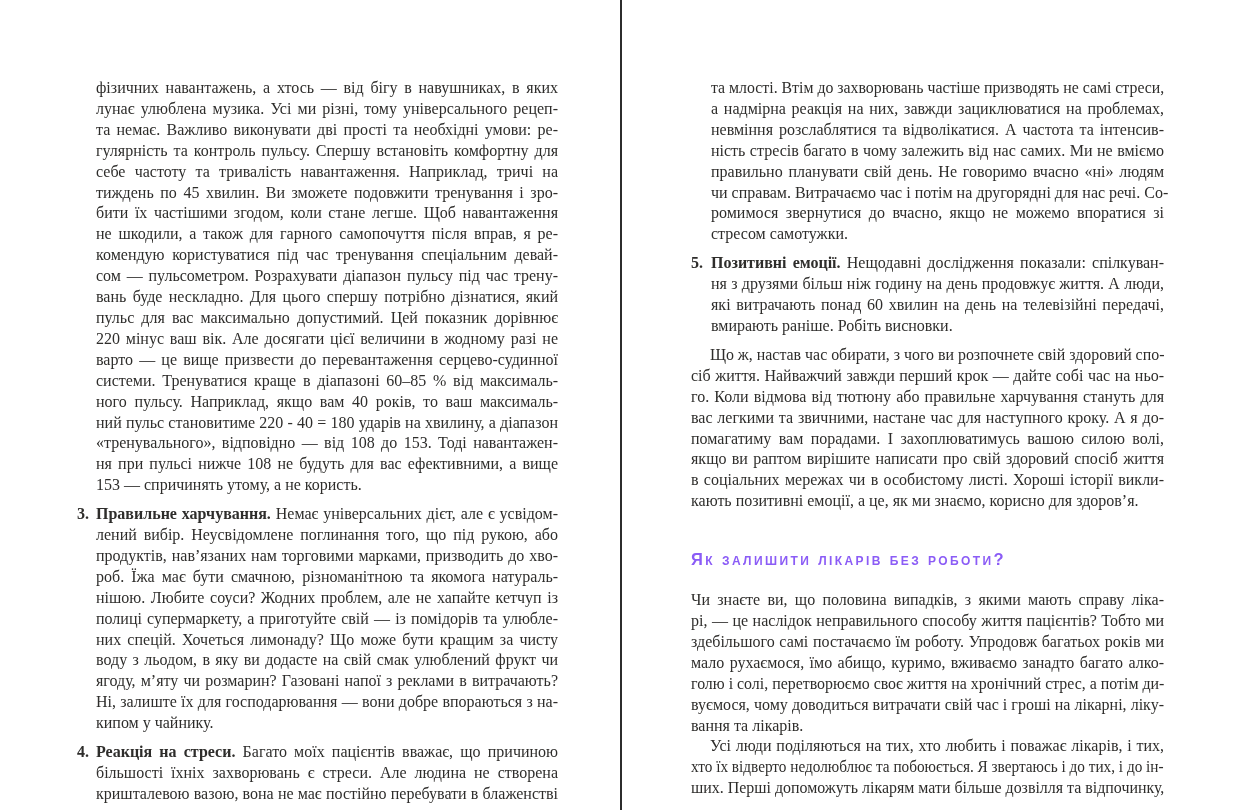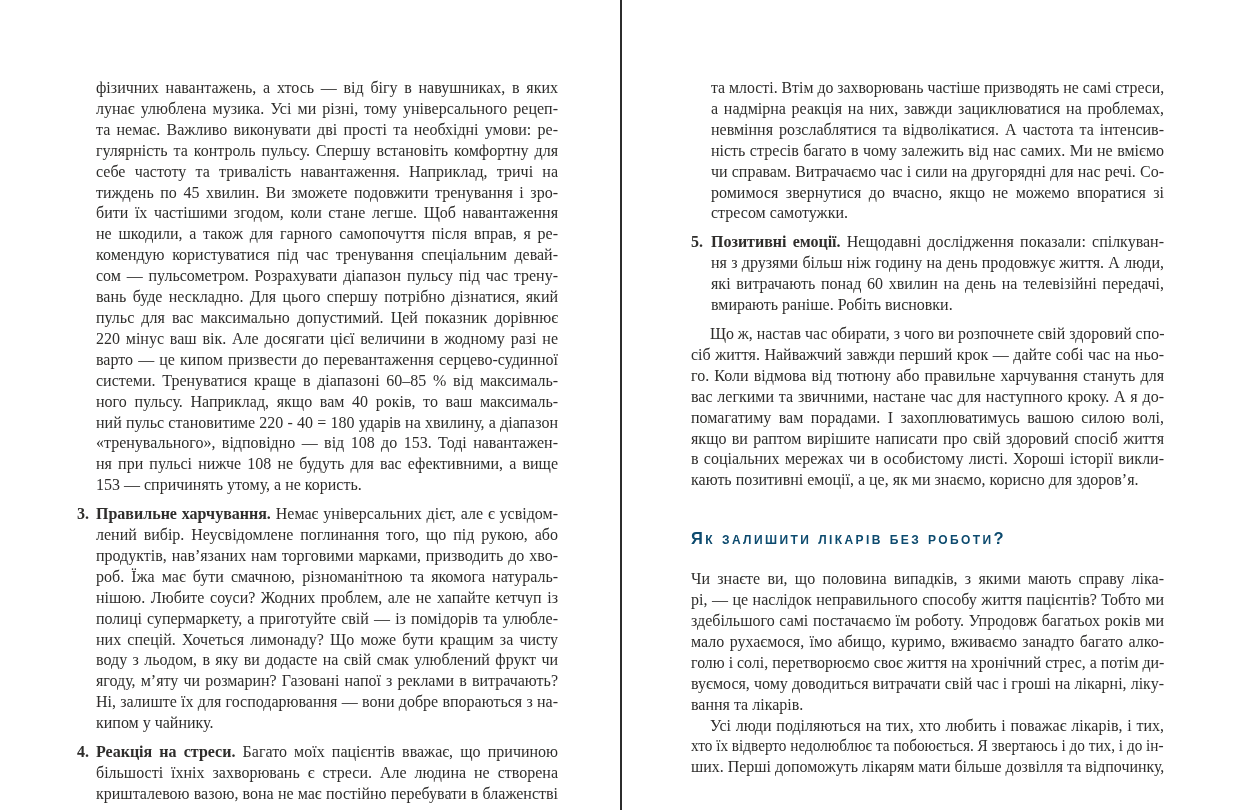--- a/index.html
+++ b/index.html
@@ -11,21 +11,21 @@
   .page.left{left:96px;width:462px;}
   .page.right{left:691px;width:473px;}
   .line{position:relative;white-space:nowrap;text-align:justify;text-align-last:justify;}
   .line.lastline{text-align-last:left;}
   .block{margin:0;}
   .block.item{margin:8px 0;}
   .page.right .block.item,.page.right .block.hang{margin-left:20px;}
   .block.heading{margin:36px 0 20px;
       font-family:"Liberation Sans","DejaVu Sans",sans-serif;
       font-variant:small-caps;letter-spacing:2.4px;font-weight:600;
-      font-size:16.5px;line-height:22px;color:#0c4a6e;}
+      font-size:16.5px;line-height:22px;color:#8b5cf6;}
   .num{position:absolute;left:-19px;font-weight:700;}
   .page.right .num{left:-20px;}
   .lead{font-weight:700;}
   .indent .line:first-child{text-indent:19px;}
 </style>
 </head>
 <body>
 
 <div class="book">
   <div class="page left">
@@ -36,21 +36,21 @@
         <div class="line">гулярність та контроль пульсу. Спершу встановіть комфортну для</div>
         <div class="line">себе частоту та тривалість навантаження. Наприклад, тричі на</div>
         <div class="line">тиждень по 45 хвилин. Ви зможете подовжити тренування і зро-</div>
         <div class="line">бити їх частішими згодом, коли стане легше. Щоб навантаження</div>
         <div class="line">не шкодили, а також для гарного самопочуття після вправ, я ре-</div>
         <div class="line">комендую користуватися під час тренування спеціальним девай-</div>
         <div class="line">сом — пульсометром. Розрахувати діапазон пульсу під час трену-</div>
         <div class="line">вань буде нескладно. Для цього спершу потрібно дізнатися, який</div>
         <div class="line">пульс для вас максимально допустимий. Цей показник дорівнює</div>
         <div class="line">220 мінус ваш вік. Але досягати цієї величини в жодному разі не</div>
-        <div class="line">варто — це кипом призвести до перевантаження серцево-судинної</div>
+        <div class="line">варто — це вище призвести до перевантаження серцево-судинної</div>
         <div class="line">системи. Тренуватися краще в діапазоні 60–85 % від максималь-</div>
         <div class="line">ного пульсу. Наприклад, якщо вам 40 років, то ваш максималь-</div>
         <div class="line">ний пульс становитиме 220 - 40 = 180 ударів на хвилину, а діапазон</div>
         <div class="line">«тренувального», відповідно — від 108 до 153. Тоді навантажен-</div>
         <div class="line">ня при пульсі нижче 108 не будуть для вас ефективними, а вище</div>
         <div class="line lastline">153 — спричинять утому, а не користь.</div>
       </div>
       <div class="block item">
         <div class="line"><span class="num">3.</span><span class="lead">Правильне харчування.</span><span> Немає універсальних дієт, але є усвідом-</span></div>
         <div class="line">лений вибір. Неусвідомлене поглинання того, що під рукою, або</div>
@@ -70,21 +70,22 @@
         <div class="line">кришталевою вазою, вона не має постійно перебувати в блаженстві</div>
       </div>
     </div>
   <div class="spine"></div>
   <div class="page right">
       <div class="block para hang">
         <div class="line" style="transform-origin: 0px 50%; transform: scaleX(0.989083);">та млості. Втім до захворювань частіше призводять не самі стреси,</div>
         <div class="line">а надмірна реакція на них, завжди зациклюватися на проблемах,</div>
         <div class="line">невміння розслаблятися та відволікатися. А частота та інтенсив-</div>
         <div class="line">ність стресів багато в чому залежить від нас самих. Ми не вміємо</div>
-        <div class="line">чи справам. Витрачаємо час і сили на другорядні для нас речі. Со-</div>
+        <div class="line">правильно планувати свій день. Не говоримо вчасно «ні» людям</div>
+        <div class="line">чи справам. Витрачаємо час і потім на другорядні для нас речі. Со-</div>
         <div class="line">ромимося звернутися до вчасно, якщо не можемо впоратися зі</div>
         <div class="line lastline">стресом самотужки.</div>
       </div>
       <div class="block item">
         <div class="line"><span class="num">5.</span><span class="lead">Позитивні емоції.</span><span> Нещодавні дослідження показали: спілкуван-</span></div>
         <div class="line">ня з друзями більш ніж годину на день продовжує життя. А люди,</div>
         <div class="line">які витрачають понад 60 хвилин на день на телевізійні передачі,</div>
         <div class="line lastline">вмирають раніше. Робіть висновки.</div>
       </div>
       <div class="block para indent">

